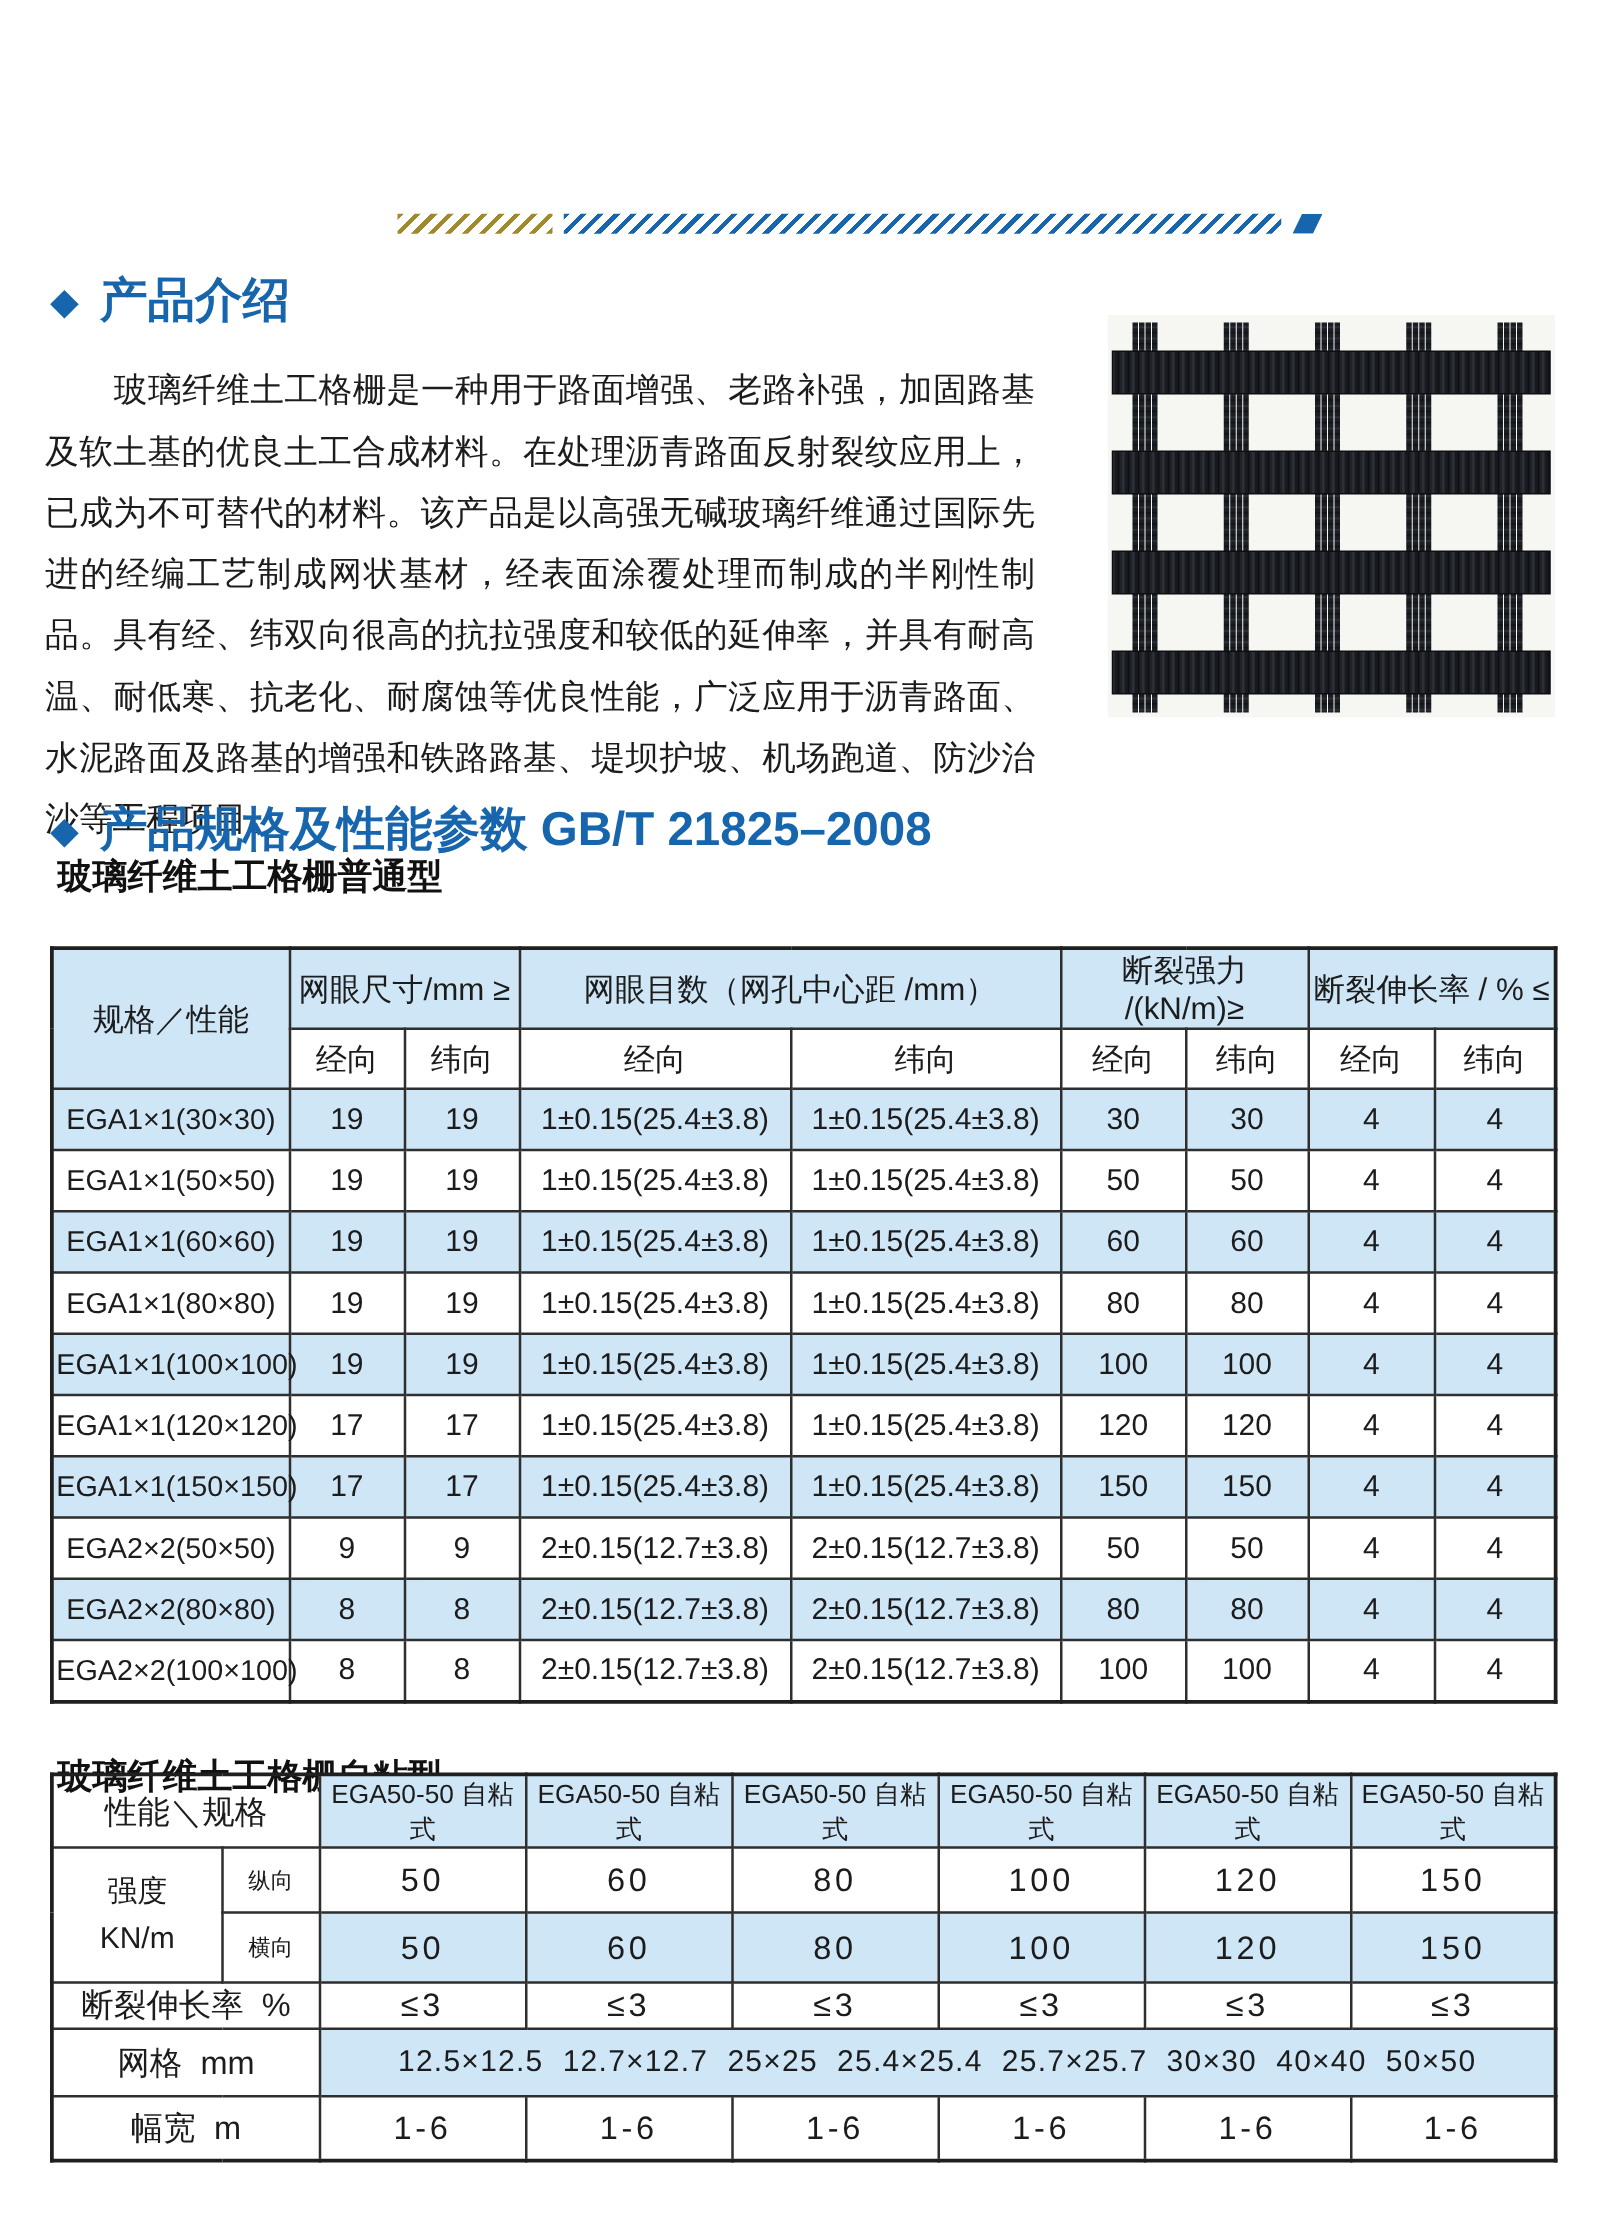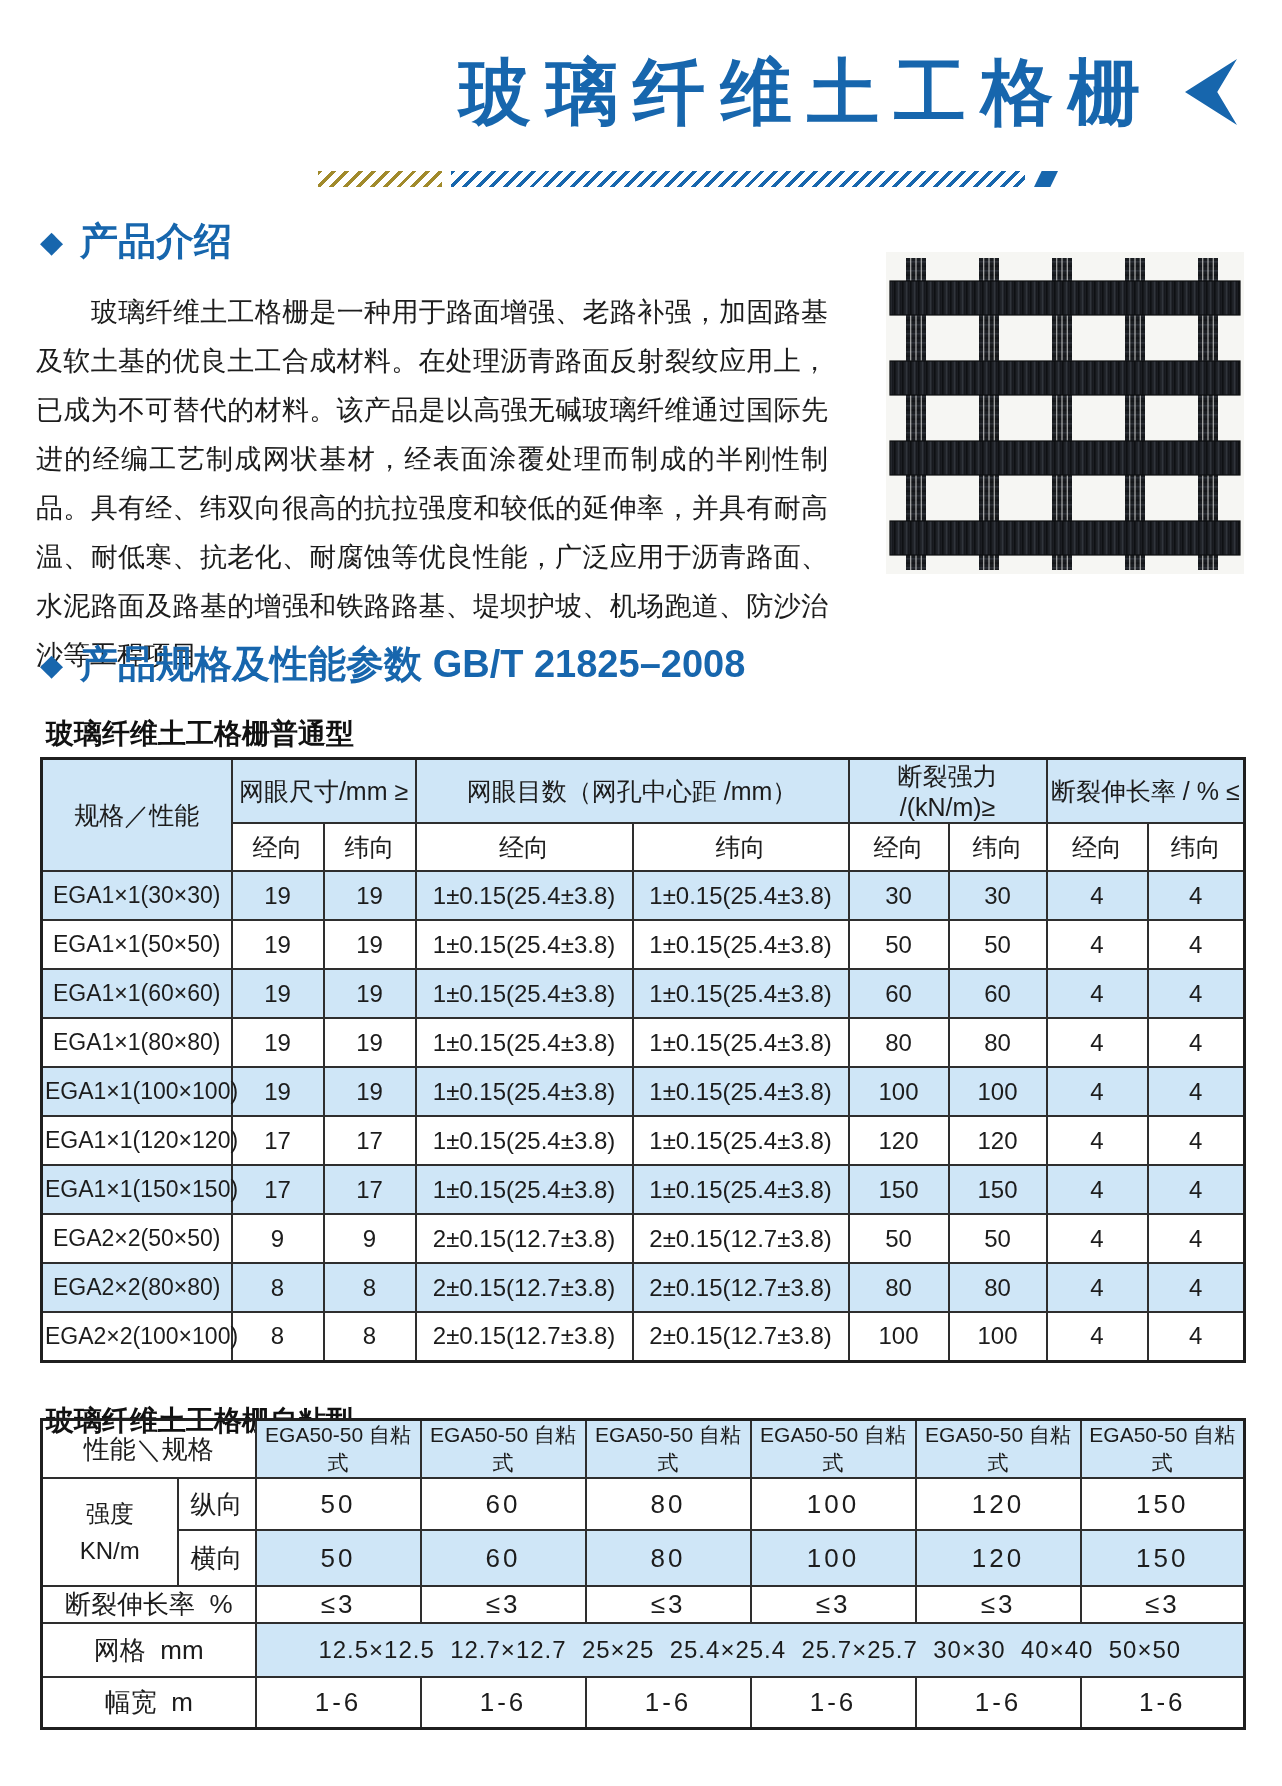--- a/index.html
+++ b/index.html
@@ -30,21 +30,21 @@
   .stripe.blue{width:574px;background:repeating-linear-gradient(135deg,var(--blue) 0 3.5px,transparent 3.5px 9.5px);}
   .stripe-end{display:block;width:24px;height:100%;background:var(--blue);
     clip-path:polygon(32% 0,100% 0,68% 100%,0 100%);}
   
   .sec-h{position:absolute;left:40px;display:flex;align-items:center;gap:17px;
     color:var(--blue);font-weight:bold;font-size:38px;line-height:1.15;white-space:nowrap;}
   .sec-h .diamond{font-size:30px;line-height:1;}
   #h-intro{top:220px;}
   #h-specs{top:643px;}
   .tbl-title{position:absolute;left:46px;font-size:28px;font-weight:bold;color:#111;white-space:nowrap;}
-  #t1-title{top:715px;}
+  #t1-title{top:682px;}
   #t2-title{top:1370px;margin-top:32px;}
   
   .intro{
     position:absolute;left:36px;top:288px;width:792px;margin:0;
     font-size:27px;line-height:49px;text-align:justify;text-indent:55px;color:var(--ink);
   }
   .photo{position:absolute;left:886px;top:252px;width:358px;height:322px;}
   
   table{border-collapse:collapse;table-layout:fixed;color:var(--ink);}
   .t1,.t2{position:absolute;left:40px;width:1203px;border:3px solid #1f1f1f;}
@@ -65,34 +65,30 @@
   .t2{top:1418px;}
   .t2 .r-head{height:50px;}
   .t2 .r-md{height:52px;}
   .t2 .r-cd{height:56px;}
   .t2 .r-elong{height:35px;}
   .t2 .r-mesh{height:54px;margin-top:40px;}
   .t2 .r-width{height:51px;}
   .t2 .corner2{font-size:26px;}
   .t2 .bhead{background:var(--lightblue);font-size:21px;}
   .t2 .strength{font-size:24px;line-height:1.55;}
-  .t2 .dirlabel{font-size:26px;}
+  .t2 .dirlabel{font-size:18px;}
   .t2 .rowlabel{font-size:26px;}
   .t2 .val{font-size:26px;letter-spacing:3px;}
   .t2 .mesh-values{font-size:24px;letter-spacing:1px;}
 </style>
 </head>
 <body>
 
 <div class="page">
 
-  <div class="title-row">
-    <span class="title-text">玻璃纤维土工格栅</span>
-    <span class="title-arrow"></span>
-  </div>
 
   <div class="stripes">
     <span class="stripe gold"></span>
     <span class="stripe blue"></span>
     <span class="stripe-end"></span>
   </div>
 
   <div class="sec-h" id="h-intro">
     <span class="diamond">◆</span>
     <span>产品介绍</span>

